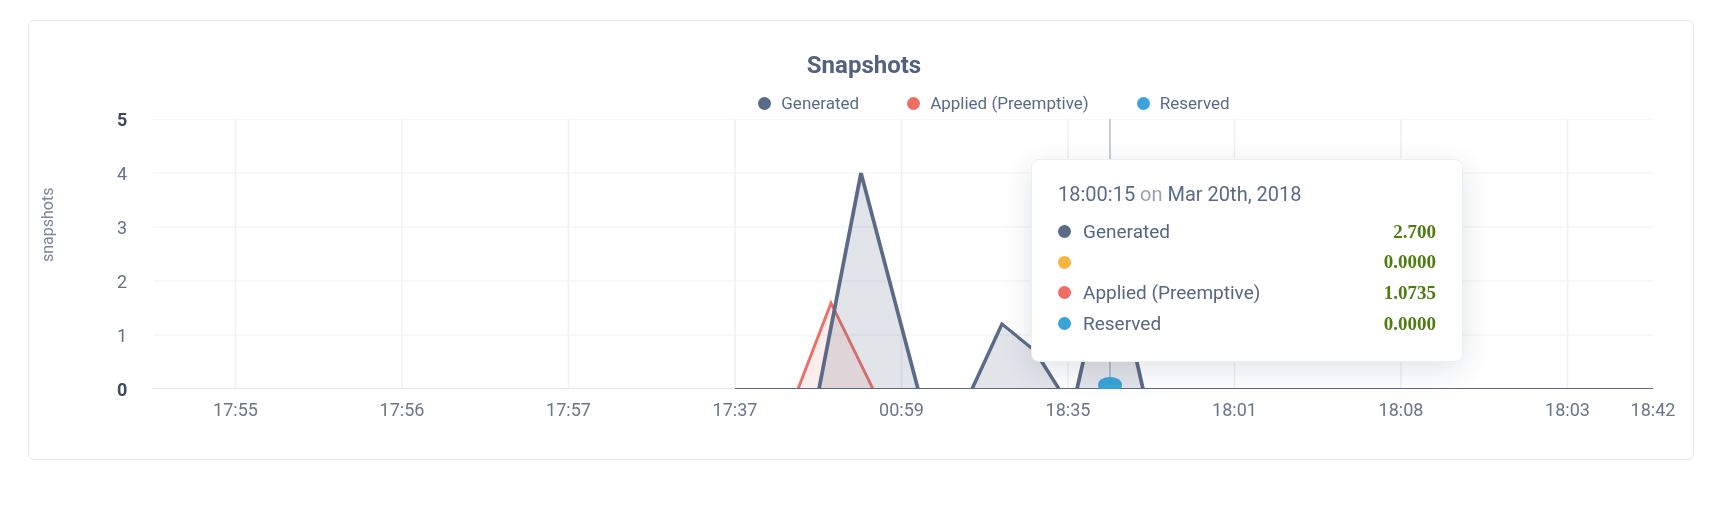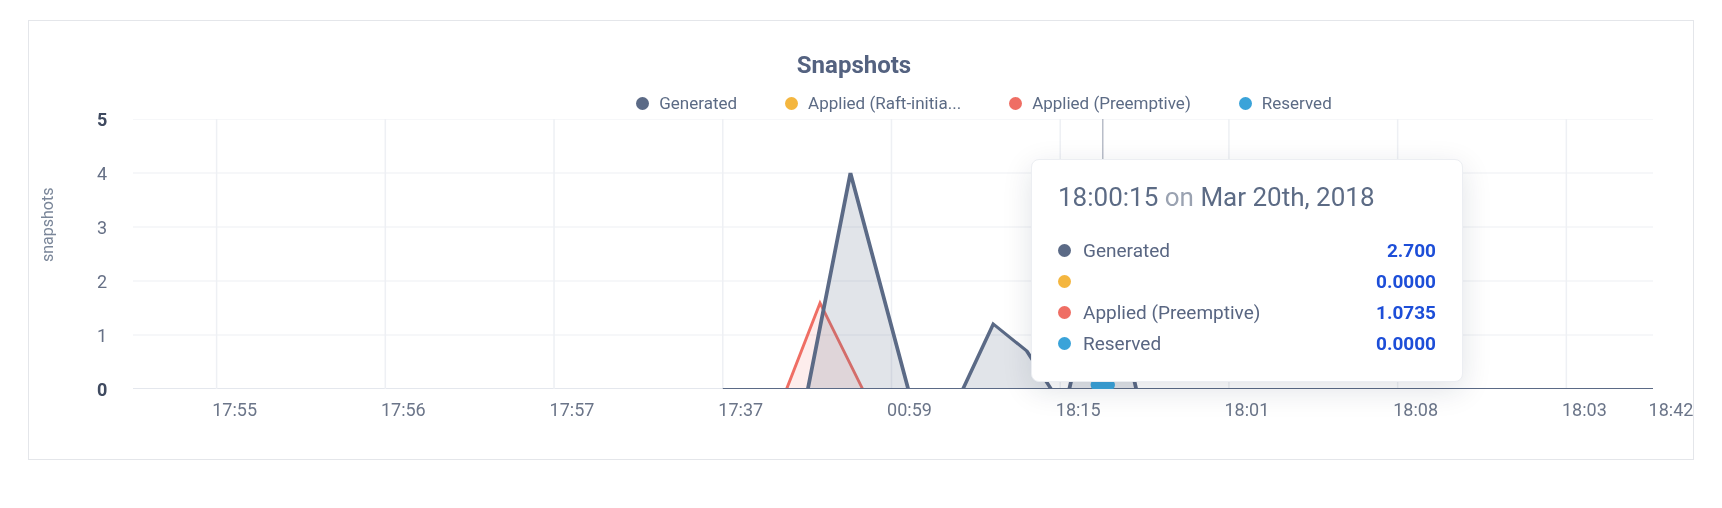--- a/index.html
+++ b/index.html
@@ -1,22 +1,22 @@
 <!DOCTYPE html>
 <html><head>
 <meta charset="utf-8">
 <style>
   html,body{margin:0;padding:0;background:#fff;font-family:-apple-system,BlinkMacSystemFont,"Segoe UI",Roboto,Helvetica,Arial,sans-serif;}
   .card{
     margin:20px 28px;
     border:1px solid #e4e6ea;
-    border-radius:0;
+    border-radius:6px;
     background:#fff;
     position:relative;
-    padding:20px 30px 30px 16px;
+    padding:20px 30px 30px 36px;
     box-sizing:border-box;
     height:440px;
   }
   .title{
     text-align:center;
     font-size:24px;
     font-weight:700;
     color:#546280;
     margin:10px 0 14px 0;
   }
@@ -38,54 +38,50 @@
     transform:rotate(-90deg) translateY(-50%);
     transform-origin:left top;
     color:#7a8699;
     font-size:16px;
   }
   .plot-wrap{position:relative;margin-left:88px;margin-right:10px;height:270px;}
   svg.plot{position:absolute;inset:0;width:100%;height:100%;}
   .ytick{position:absolute;left:-36px;transform:translateY(-50%);font-size:18px;color:#667086;}
   .ytick.bold{font-weight:700;color:#3f4a60;}
   .xticks{position:relative;margin-left:88px;margin-right:10px;display:flex;justify-content:space-between;color:#6b7589;font-size:18px;margin-top:10px;}
-  .xticks span{transform:translateX(-50%);position:absolute;margin-left:18px;}
+  .xticks span{transform:translateX(-50%);position:absolute;}
   .tooltip{
     position:absolute;
     top:138px;
     left:1002px;
     width:432px;
     background:#fff;
     border:1px solid #eceef2;
     border-radius:8px;
     box-shadow:0 8px 30px rgba(20,30,55,.12);
     padding:22px 26px 18px 26px;
     box-sizing:border-box;
   }
-  .tooltip-time{font-size:26px;color:#5c6b85;margin-bottom:27px;}
+  .tooltip-time{font-size:20px;color:#5c6b85;margin-bottom:14px;}
   .tooltip-time .on{color:#9aa2b1;}
   .tt-row{display:flex;align-items:center;font-size:19px;color:#596682;margin:8px 0;}
   .tt-row .lbl{margin-left:12px;}
-  .tt-row .val{margin-left:auto;font-weight:700;color:#1d4ed8;}
+  .tt-row .val{margin-left:auto;font-weight:700;color:#4d7c0f;font-family:Liberation Serif, serif;}
   .hover-line{stroke:#b9bec9;stroke-width:1;}
 </style>
 </head>
 <body>
 
 <div class="card">
   <div class="title">Snapshots</div>
 
   <div class="legend">
     <div class="legend-item">
       <span class="dot" style="background:#5b6a86"></span>
       <span>Generated</span>
-    </div>
-    <div class="legend-item">
-      <span class="dot" style="background:#f4b63f"></span>
-      <span>Applied (Raft-initia...</span>
     </div>
     <div class="legend-item">
       <span class="dot" style="background:#ef6e64"></span>
       <span>Applied (Preemptive)</span>
     </div>
     <div class="legend-item">
       <span class="dot" style="background:#3aa3d9"></span>
       <span>Reserved</span>
     </div>
   </div>
@@ -142,21 +138,21 @@
       <circle cx="638" cy="266" r="8" fill="#3aa3d9"></circle>
     </svg>
   </div>
 
   <div class="xticks">
     <span style="left:5.5%">17:55</span>
     <span style="left:16.6%">17:56</span>
     <span style="left:27.7%">17:57</span>
     <span style="left:38.8%">17:37</span>
     <span style="left:49.9%">00:59</span>
-    <span style="left:61.0%">18:15</span>
+    <span style="left:61.0%">18:35</span>
     <span style="left:72.1%">18:01</span>
     <span style="left:83.2%">18:08</span>
     <span style="left:94.3%">18:03</span>
     <span style="left:100%">18:42</span>
   </div>
 
   <div class="tooltip">
     <div class="tooltip-time">
       <span>18:00:15</span>
       <span class="on">on</span>

